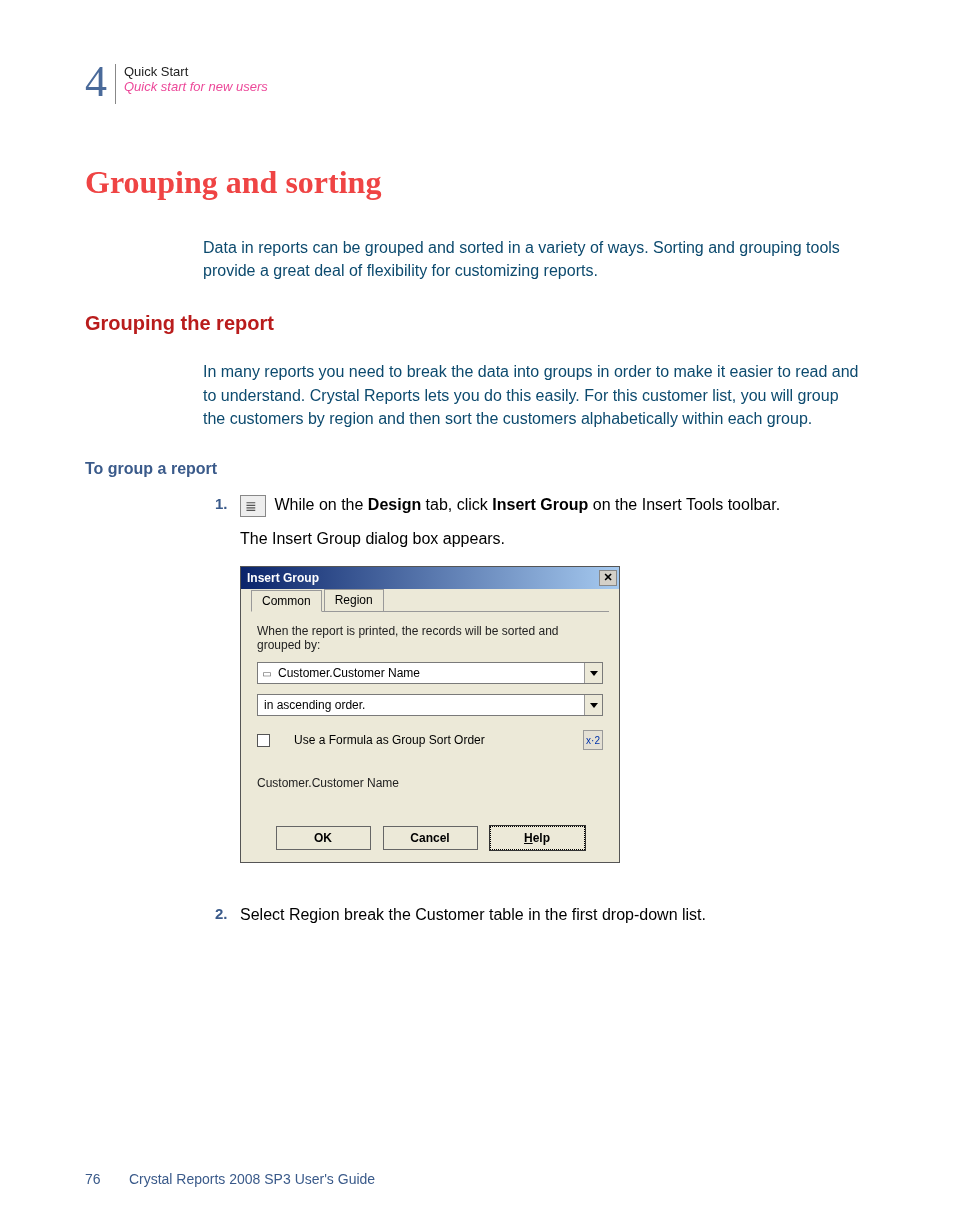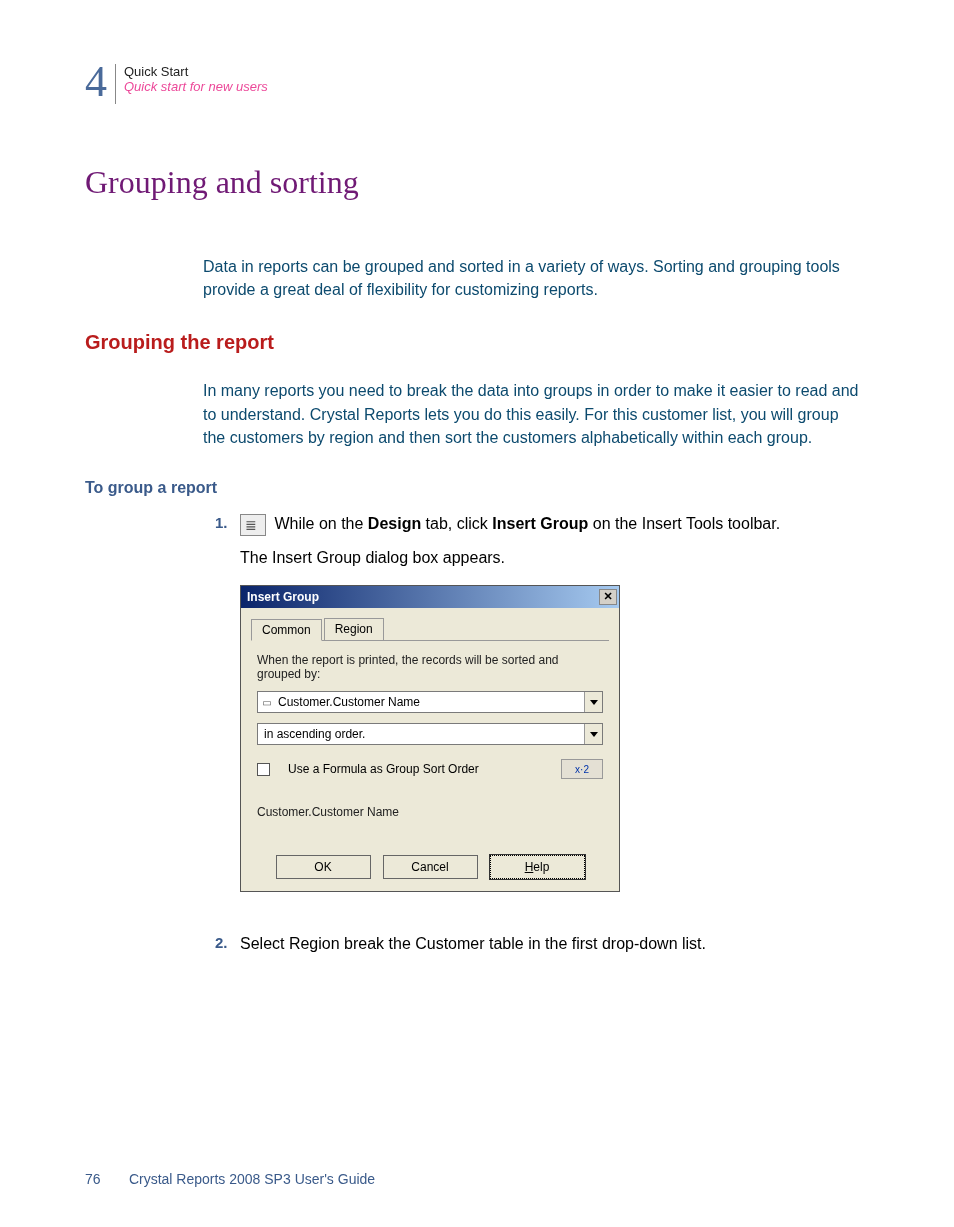--- a/index.html
+++ b/index.html
@@ -25,23 +25,23 @@
     background: #888;
     height: 40px;
     margin-top: 4px;
   }
   .header-text { display: flex; flex-direction: column; padding-top: 4px; }
   .header-top { font-size: 13px; color: #222; }
   .header-sub { font-size: 13px; font-style: italic; color: #ec4899; }
   .h1 {
     font-family: Georgia, 'Times New Roman', serif;
     font-size: 32px;
-    color: #701a75;
-    font-weight: normal;
-    margin-bottom: 54px;
+    color: #ef4444;
+    font-weight: bold;
+    margin-bottom: 35px;
   }
   .body-para {
     font-size: 16px;
     line-height: 1.45;
     margin-left: 118px;
     margin-right: 10px;
     margin-bottom: 30px;
     color: #0c4a6e;
   }
   .h2 {
@@ -115,21 +115,21 @@
     width: 18px; height: 16px;
     background: #d4d0c8;
     border: 1px solid #888;
     color: #000;
     font-size: 11px;
     line-height: 13px;
     text-align: center;
     font-weight: bold;
     cursor: default;
   }
-  .dialog-body { padding: 10px 10px 12px 10px; }
+  .dialog-body { padding: 0 10px 12px 10px; }
   .tabstrip { display: flex; border-bottom: 1px solid #999; margin-bottom: 12px; }
   .tab {
     padding: 3px 10px;
     border: 1px solid #999;
     border-bottom: none;
     background: #ece9d8;
     margin-right: 2px;
     position: relative;
     cursor: default;
   }
@@ -153,41 +153,42 @@
     background: #ece9d8;
     border-left: 1px solid #999;
     display: flex; align-items: center; justify-content: center;
   }
   .arrow-down {
     width: 0; height: 0;
     border-left: 4px solid transparent;
     border-right: 4px solid transparent;
     border-top: 5px solid #000;
   }
-  .chk-row { display: flex; align-items: center; gap: 18px; margin: 14px 6px 26px 6px; }
+  .chk-row { display: flex; align-items: center; gap: 24px; margin: 14px 6px 26px 6px; }
   .chk {
     width: 13px; height: 13px; border: 1px solid #555; background: #fff;
   }
   .formula-btn {
-    width: 42px; height: 20px;
+    width: 20px; height: 20px;
     border: 1px solid #999;
     background: #e4e0d4;
     font-size: 10px;
     color: #0033aa;
     display: flex; align-items: center; justify-content: center;
     cursor: default;
   }
   .btn-row { display: flex; justify-content: center; gap: 12px; padding-top: 6px; }
   .dlg-btn {
     width: 95px; height: 24px;
     border: 1px solid #666;
     background: #ece9d8;
     font-size: 12px;
     display: flex; align-items: center; justify-content: center;
     cursor: default;
+    font-weight: bold;
   }
   .dlg-btn.focus { border: 1px dotted #000; outline: 1px solid #333; }
   .underline-letter { text-decoration: underline; }
   .footer {
     position: absolute;
     bottom: 40px;
     left: 85px;
     font-size: 14px;
     color: #3a5a8a;
   }

